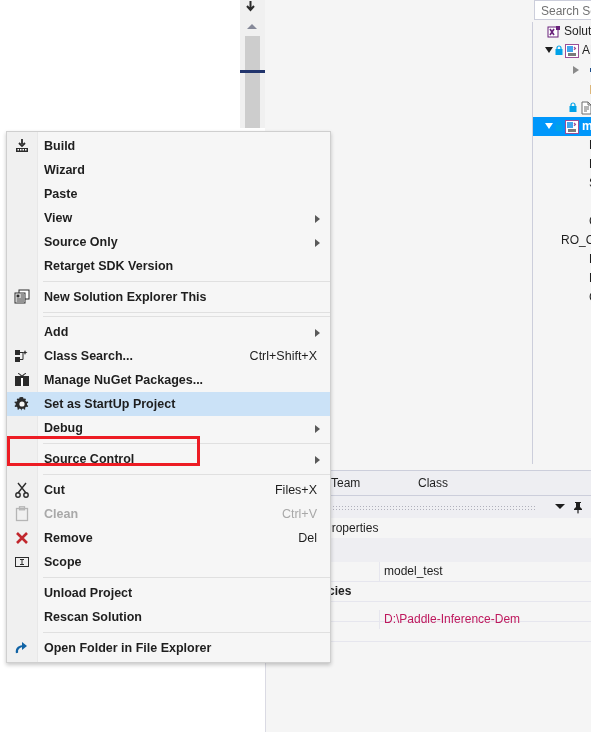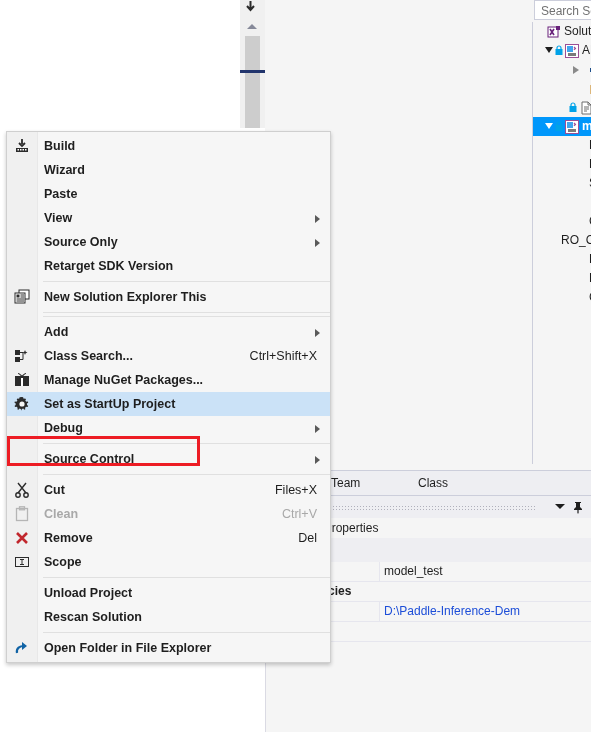--- a/index.html
+++ b/index.html
@@ -52,21 +52,21 @@
   .pin{position:absolute;right:7px;top:5px;width:12px;height:13px;}
   .prop-header{position:absolute;left:0;top:22px;width:326px;height:20px;line-height:20px;font-size:12px;color:#1e1e1e;padding-left:4px;box-sizing:border-box;}
   .prop-header b{font-weight:bold;}
   .prop-toolbar{position:absolute;left:0;top:42px;width:326px;height:24px;background:#eeeef2;border-bottom:1px solid #dadae3;}
   .prop-toolbar .wrench{position:absolute;left:40px;top:5px;width:14px;height:14px;}
   .prop-grid{position:absolute;left:0;top:66px;width:326px;height:171px;background:#f5f5f5;border-left:1px solid #dadae3;box-sizing:border-box;}
   .pr{position:relative;height:19px;line-height:19px;font-size:12px;border-bottom:1px solid #e6e6ee;}
   .pr .pn{position:absolute;left:4px;top:0;width:108px;overflow:hidden;white-space:nowrap;}
   .pr .pv{position:absolute;left:113px;top:0;right:0;overflow:hidden;white-space:nowrap;border-left:1px solid #e6e6ee;padding-left:4px;}
   .pr .pn.bold{font-weight:bold;color:#1e1e1e;}
-  .pr .pv.grey{color:#1d4ed8;}
+  .pr .pv.grey{color:#be185d;margin-top:8px;}
   .pr .pv.dark{color:#1e1e1e;}
 
   
   .menu{position:absolute;left:6px;top:131px;width:325px;
     background:#f6f6f6;border:1px solid #cfcfcf;box-shadow:0 2px 4px rgba(0,0,0,.22);
     box-sizing:border-box;}
   .menu .gutter{position:absolute;left:0;top:0;width:30px;bottom:0;background:#f0f0f0;border-right:1px solid #e8e8e8;}
   .mi{position:relative;height:24px;line-height:24px;font-size:12.5px;color:#1e1e1e;white-space:nowrap;}
   .mi .mtext{position:absolute;left:37px;top:0;font-weight:bold;}
   .mi .macc{position:absolute;right:13px;top:0;color:#1e1e1e;}

